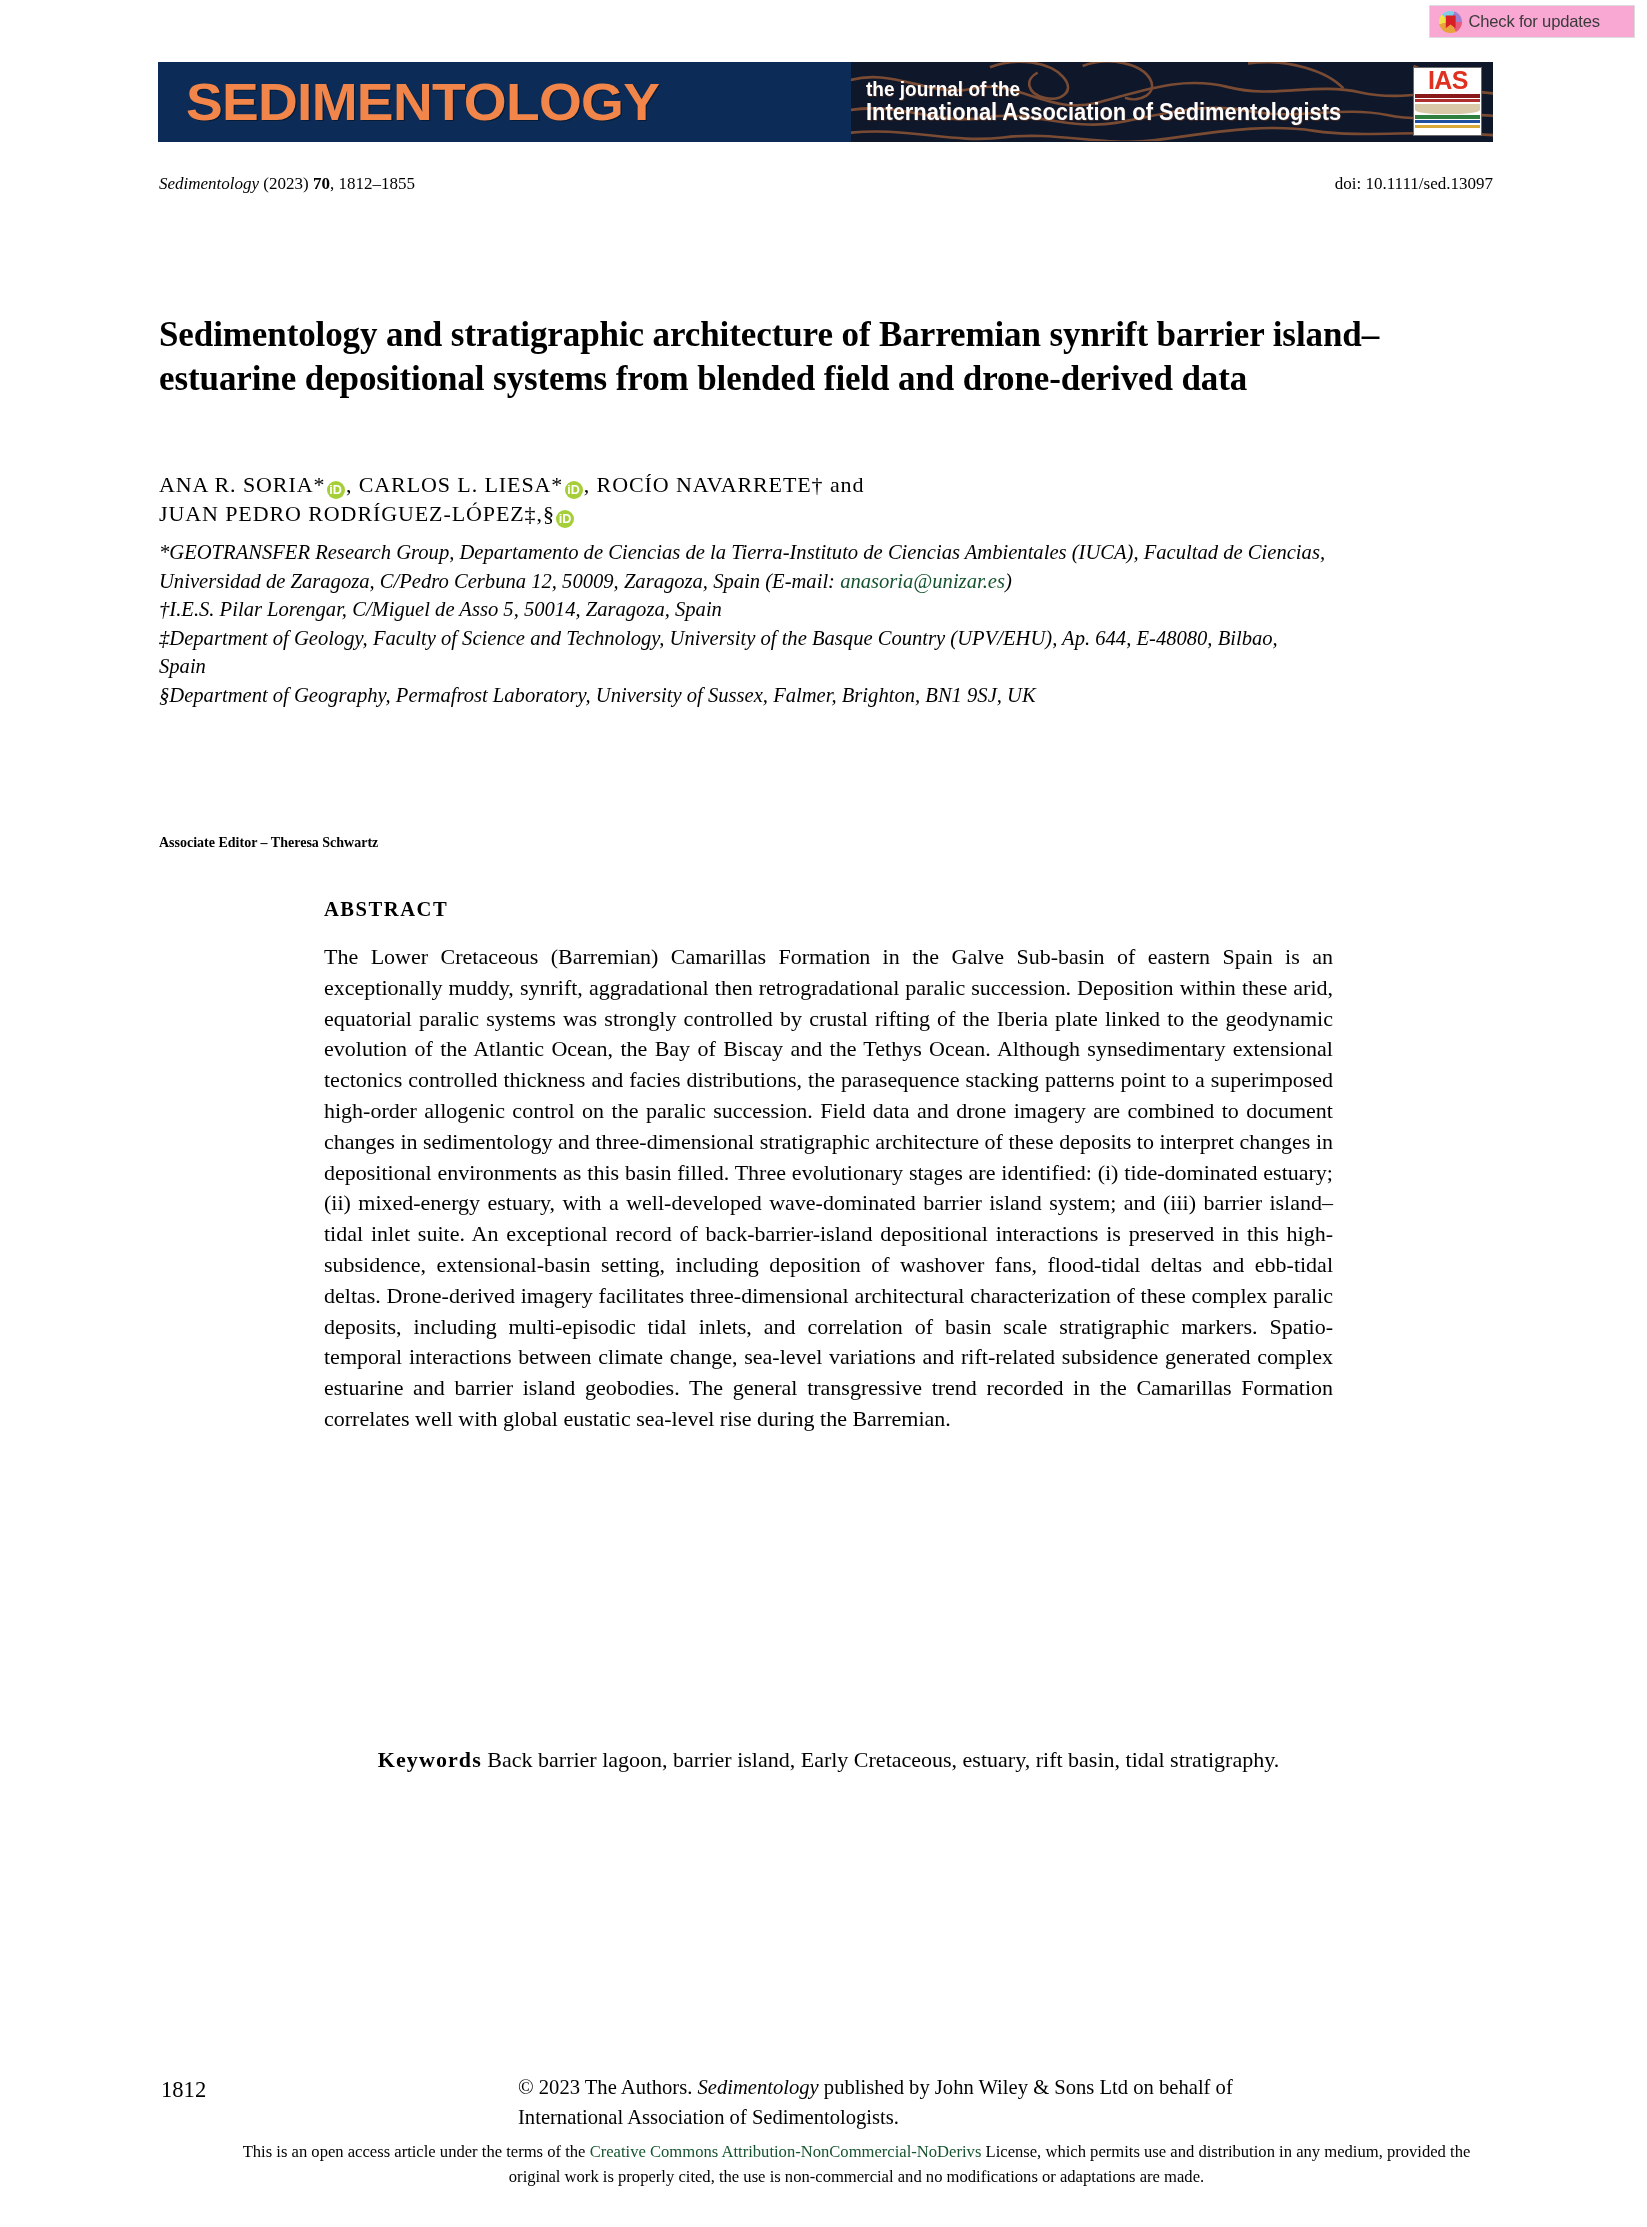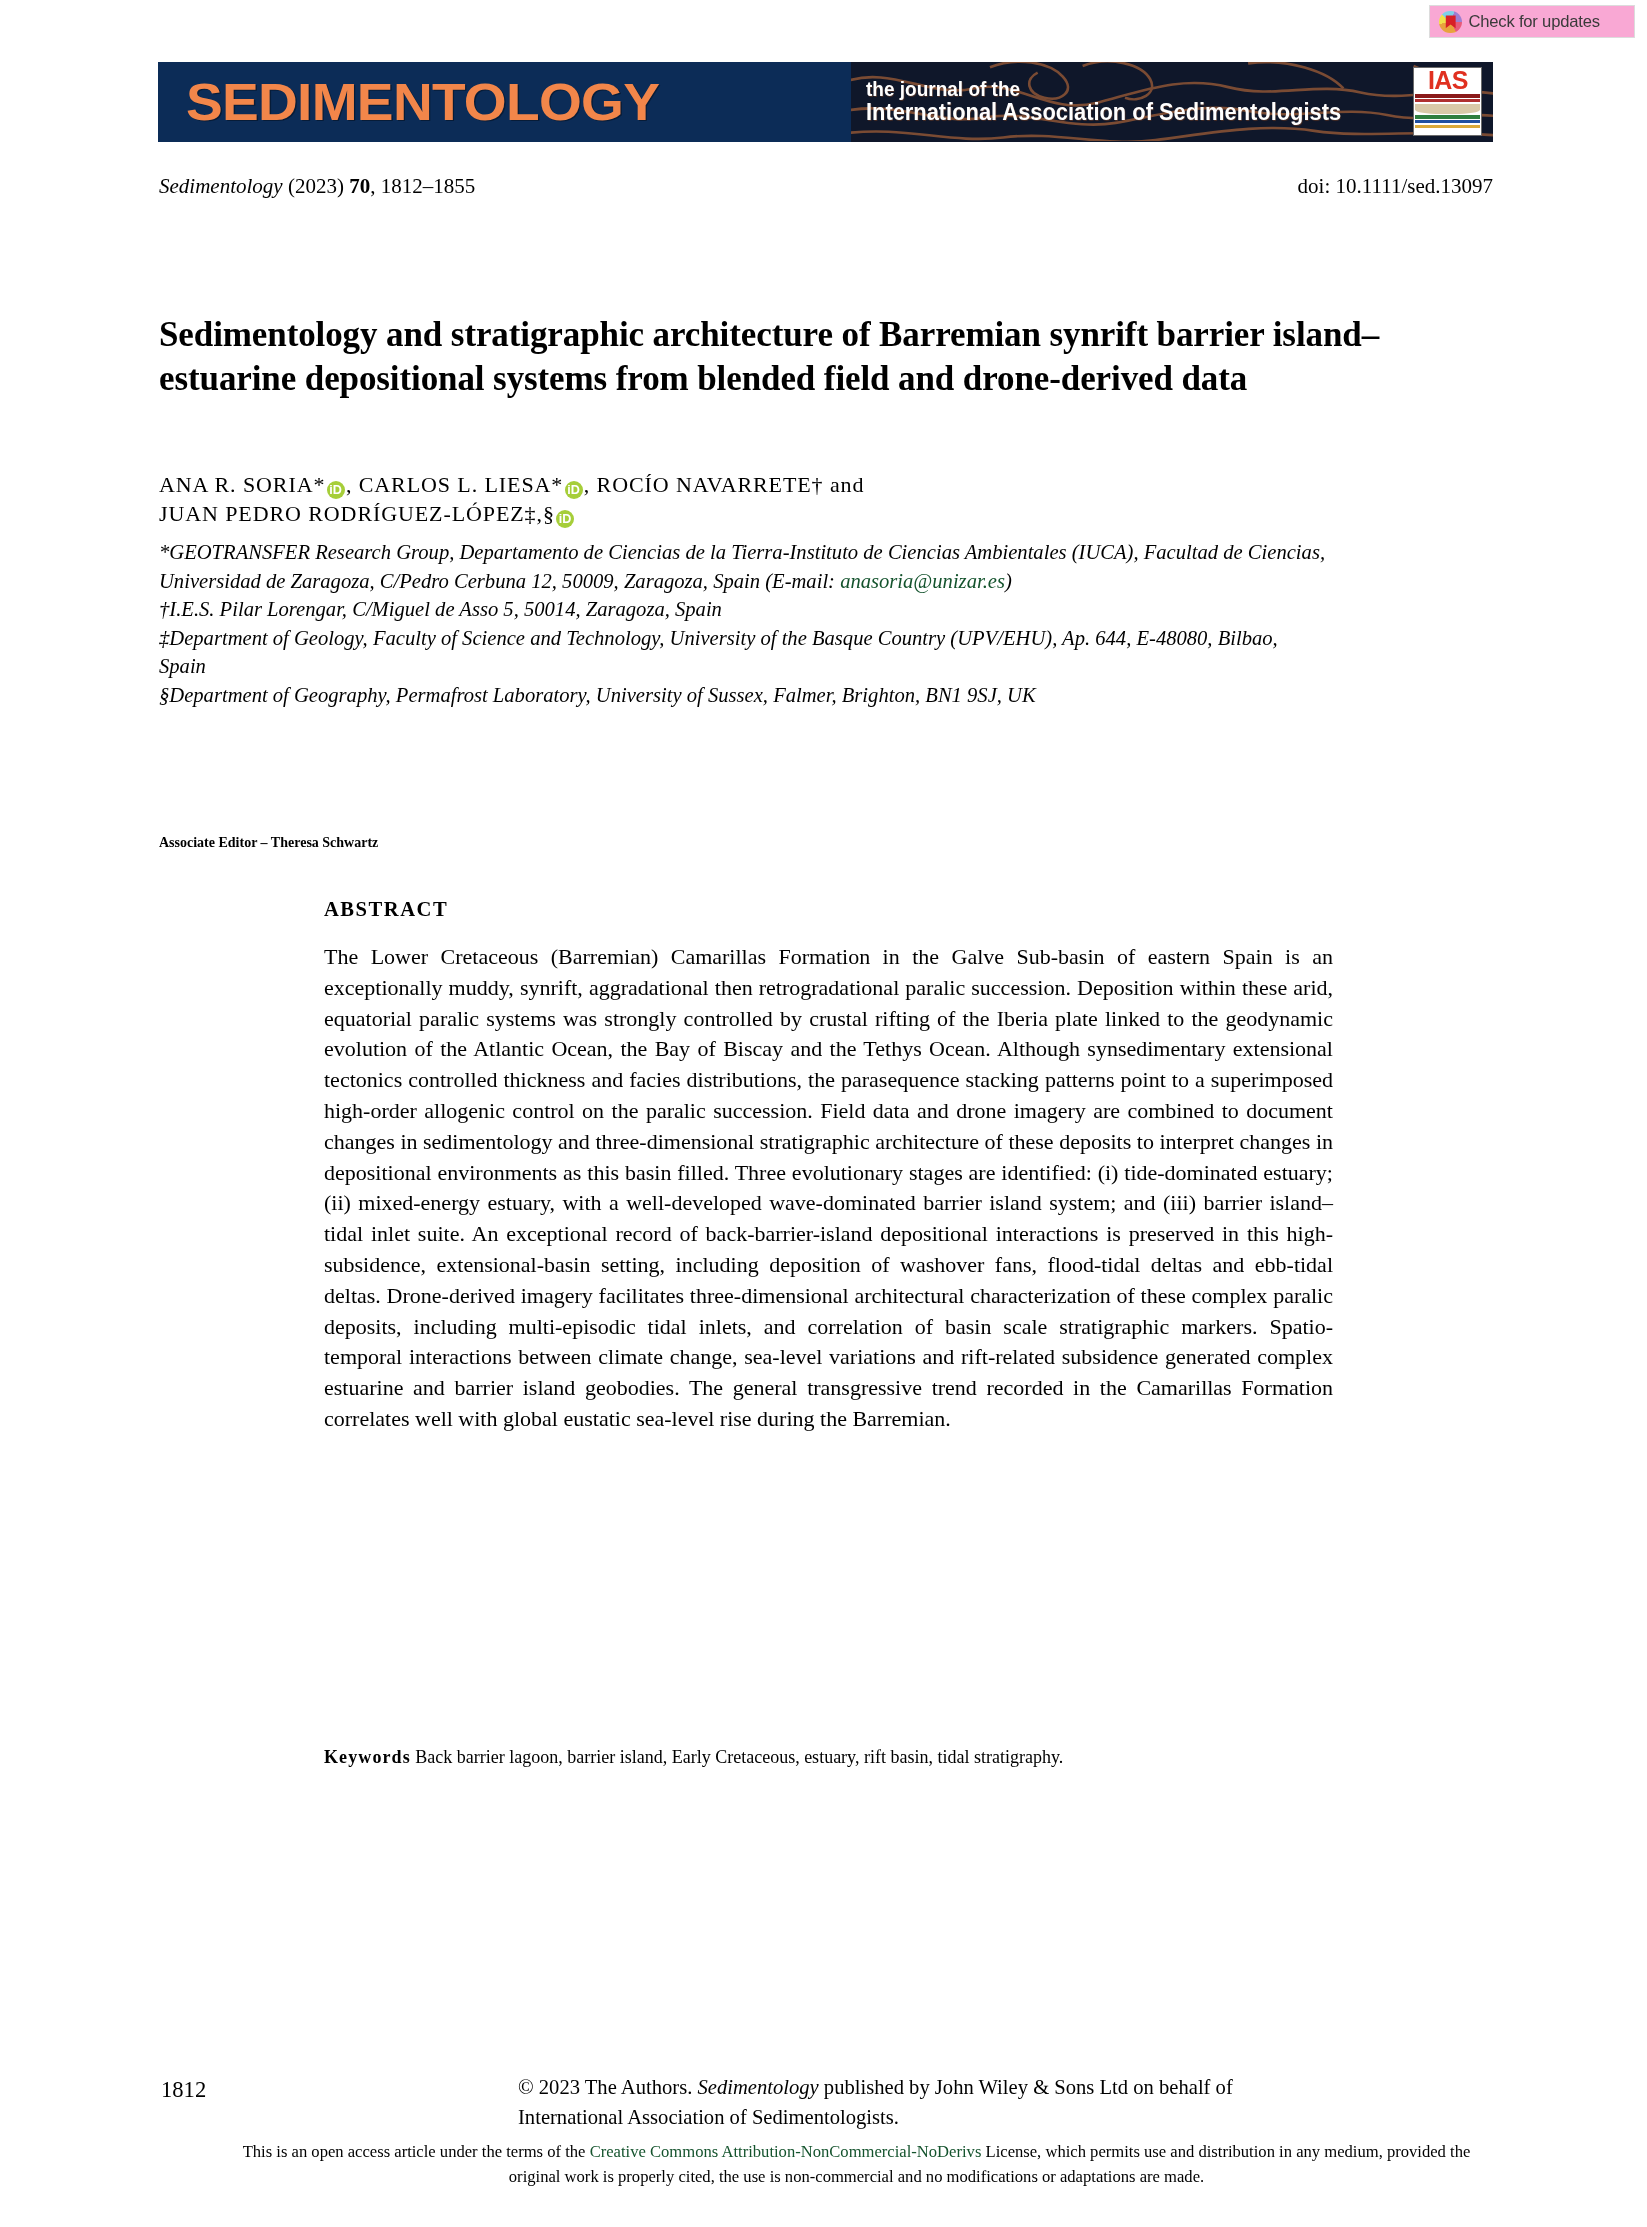--- a/index.html
+++ b/index.html
@@ -145,21 +145,21 @@
 
   
   #citation-line {
     position: absolute;
     left: 159px;
     top: 174px;
     width: 1334px;
     display: flex;
     justify-content: space-between;
     align-items: flex-end;
-    font-size: 21px;
+    font-size: 17px;
   }
   #citation-line .jtitle { font-style: italic; }
   #citation-line .vol { font-weight: 700; }
 
   
   #paper-title {
     position: absolute;
     left: 159px;
     top: 290px;
     width: 1262px;
@@ -235,23 +235,23 @@
     width: 1009px;
     font-size: 22px;
     line-height: 1.4;
     text-align: justify;
   }
   #keywords {
     position: absolute;
     left: 324px;
     top: 1745px;
     width: 1009px;
-    font-size: 18px;
+    font-size: 22px;
     line-height: 1.4;
-    text-align: left;
+    text-align: center;
   }
   #keywords .kw-label {
     font-weight: 700;
     letter-spacing: 1.1px;
   }
 
   
   #page-number {
     position: absolute;
     left: 161px;

